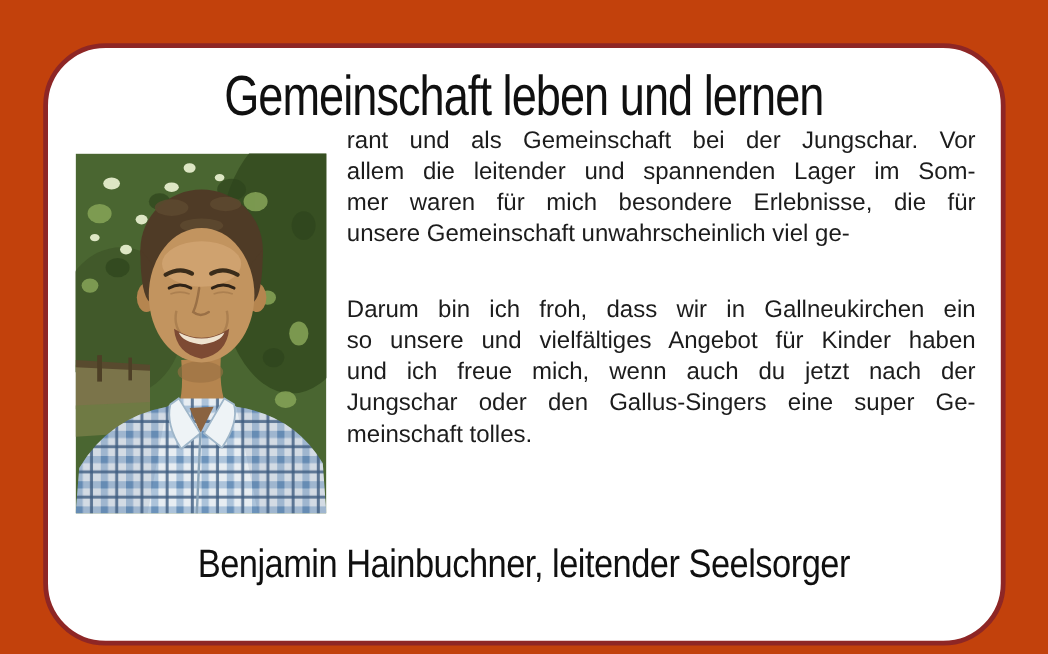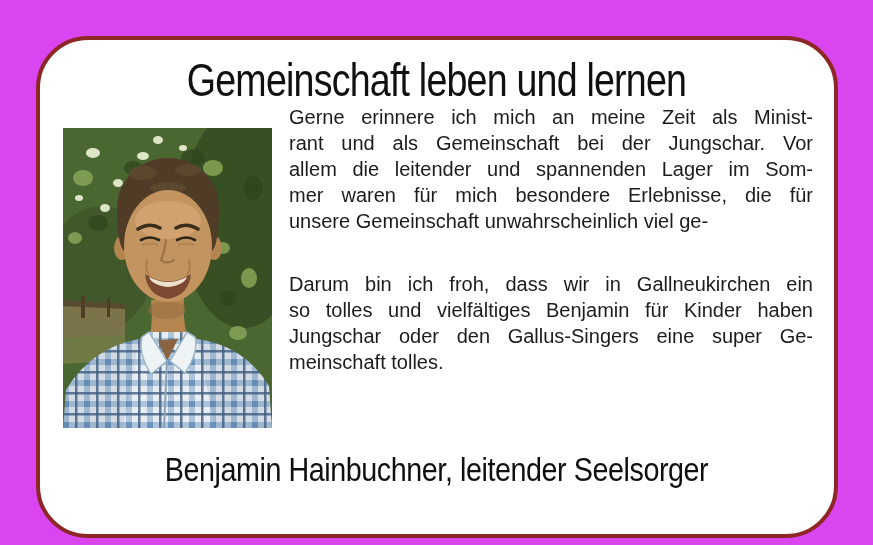--- a/index.html
+++ b/index.html
@@ -1,20 +1,20 @@
 <!DOCTYPE html>
 <html><head>
 <meta charset="utf-8">
 <style>
   html, body { margin: 0; padding: 0; background: #ffffff; }
   .canvas {
     position: relative;
     width: 873px;
     height: 545px;
-    background: #d946ef;
+    background: #c2410c;
     font-family: "Liberation Sans", sans-serif;
     overflow: hidden;
   }
   .card {
     position: absolute;
     left: 36px;
     top: 36px;
     width: 794px;
     height: 494px;
     border: 4px solid #8e2625;
@@ -173,28 +173,28 @@
 
       <path d="M95,212 L104,233 L115,211 Z" fill="#8a6340"></path>
       <path d="M86,204 L104,233 L88,246 Q75,226 79,209 Z" fill="#eef3f6" stroke="#9fb6c9" stroke-width="1.5"></path>
       <path d="M124,204 L107,233 L122,245 Q136,224 132,209 Z" fill="#eef3f6" stroke="#9fb6c9" stroke-width="1.5"></path>
       <path d="M104,233 L101,300" stroke="#8aa3b8" stroke-width="2" fill="none"></path>
     </svg>
   </div>
 
   <div class="bodytext">
     <div class="para">
-      <div class="line">Gerne erinnere ich mich an meine Zeit als Minist-</div>
       <div class="line">rant und als Gemeinschaft bei der Jungschar. Vor</div>
       <div class="line">allem die leitender und spannenden Lager im Som-</div>
       <div class="line">mer waren für mich besondere Erlebnisse, die für</div>
       <div class="line">unsere Gemeinschaft unwahrscheinlich viel ge-</div>
     </div>
     <div class="para">
       <div class="line">Darum bin ich froh, dass wir in Gallneukirchen ein</div>
-      <div class="line">so tolles und vielfältiges Benjamin für Kinder haben</div>
+      <div class="line">so unsere und vielfältiges Angebot für Kinder haben</div>
+      <div class="line">und ich freue mich, wenn auch du jetzt nach der</div>
       <div class="line">Jungschar oder den Gallus-Singers eine super Ge-</div>
       <div class="line">meinschaft tolles.</div>
     </div>
   </div>
 
   <div class="signature">Benjamin Hainbuchner, leitender Seelsorger</div>
 </div>
 
 </body></html>

